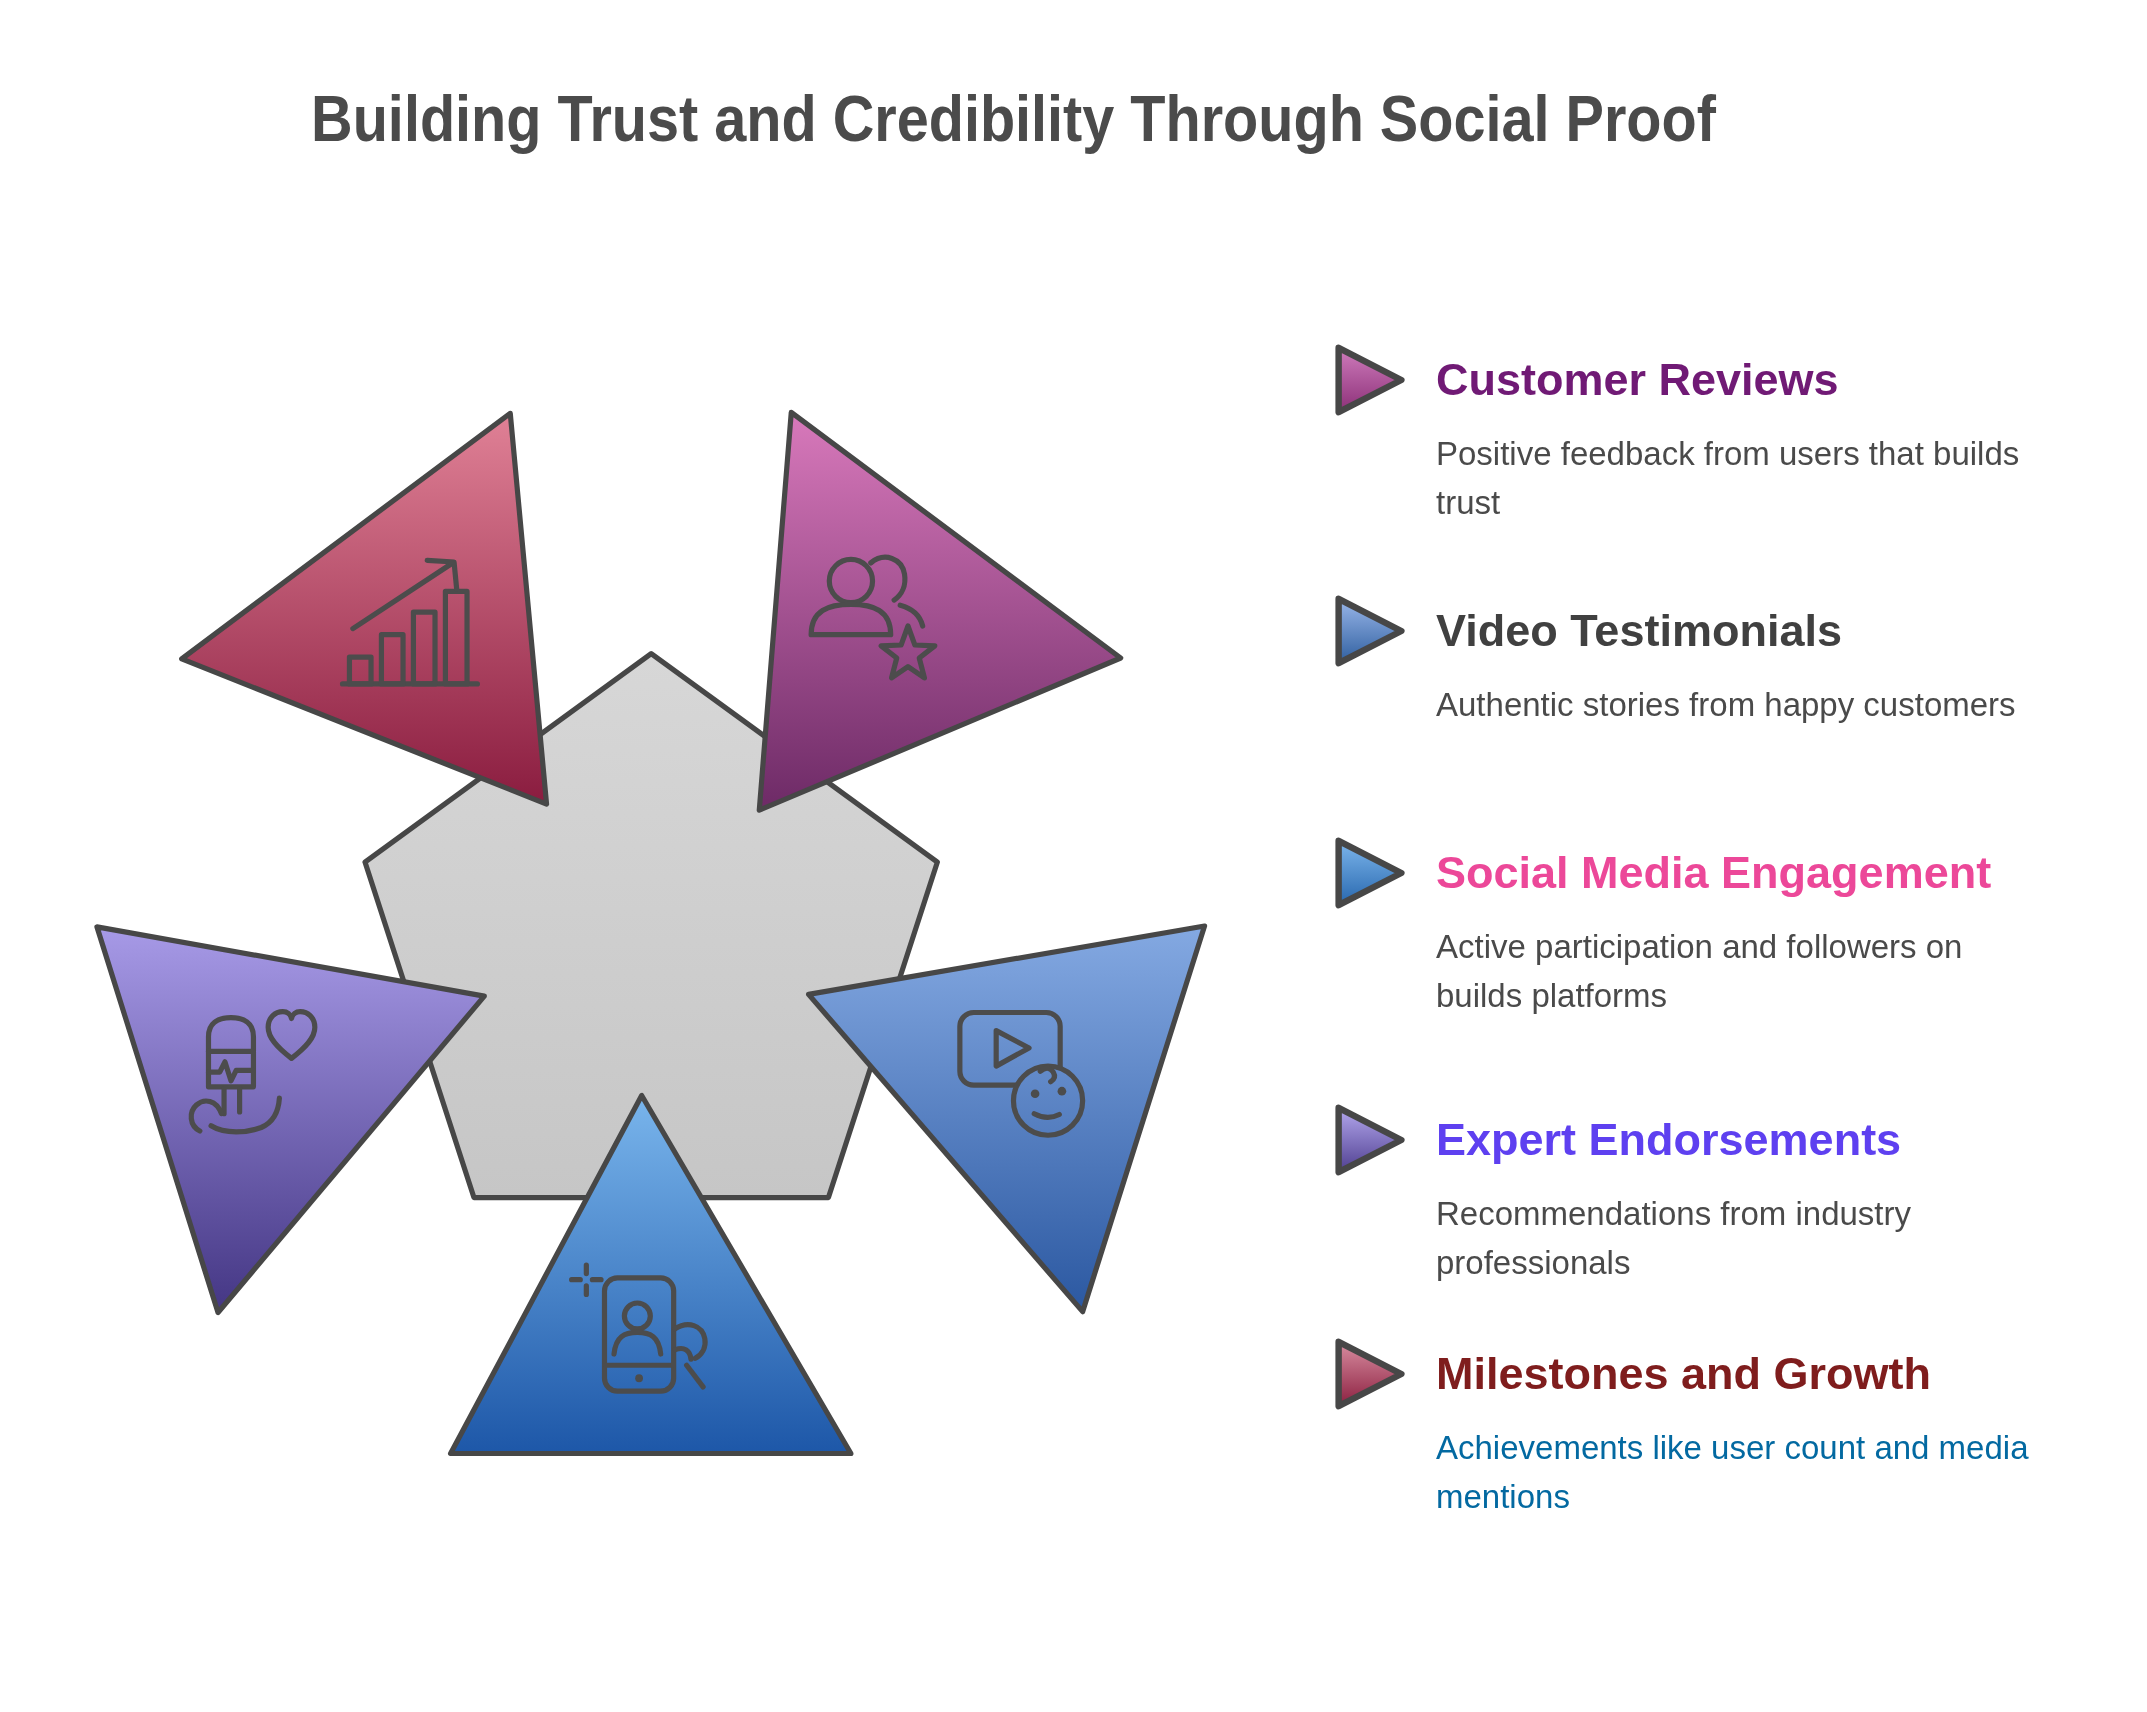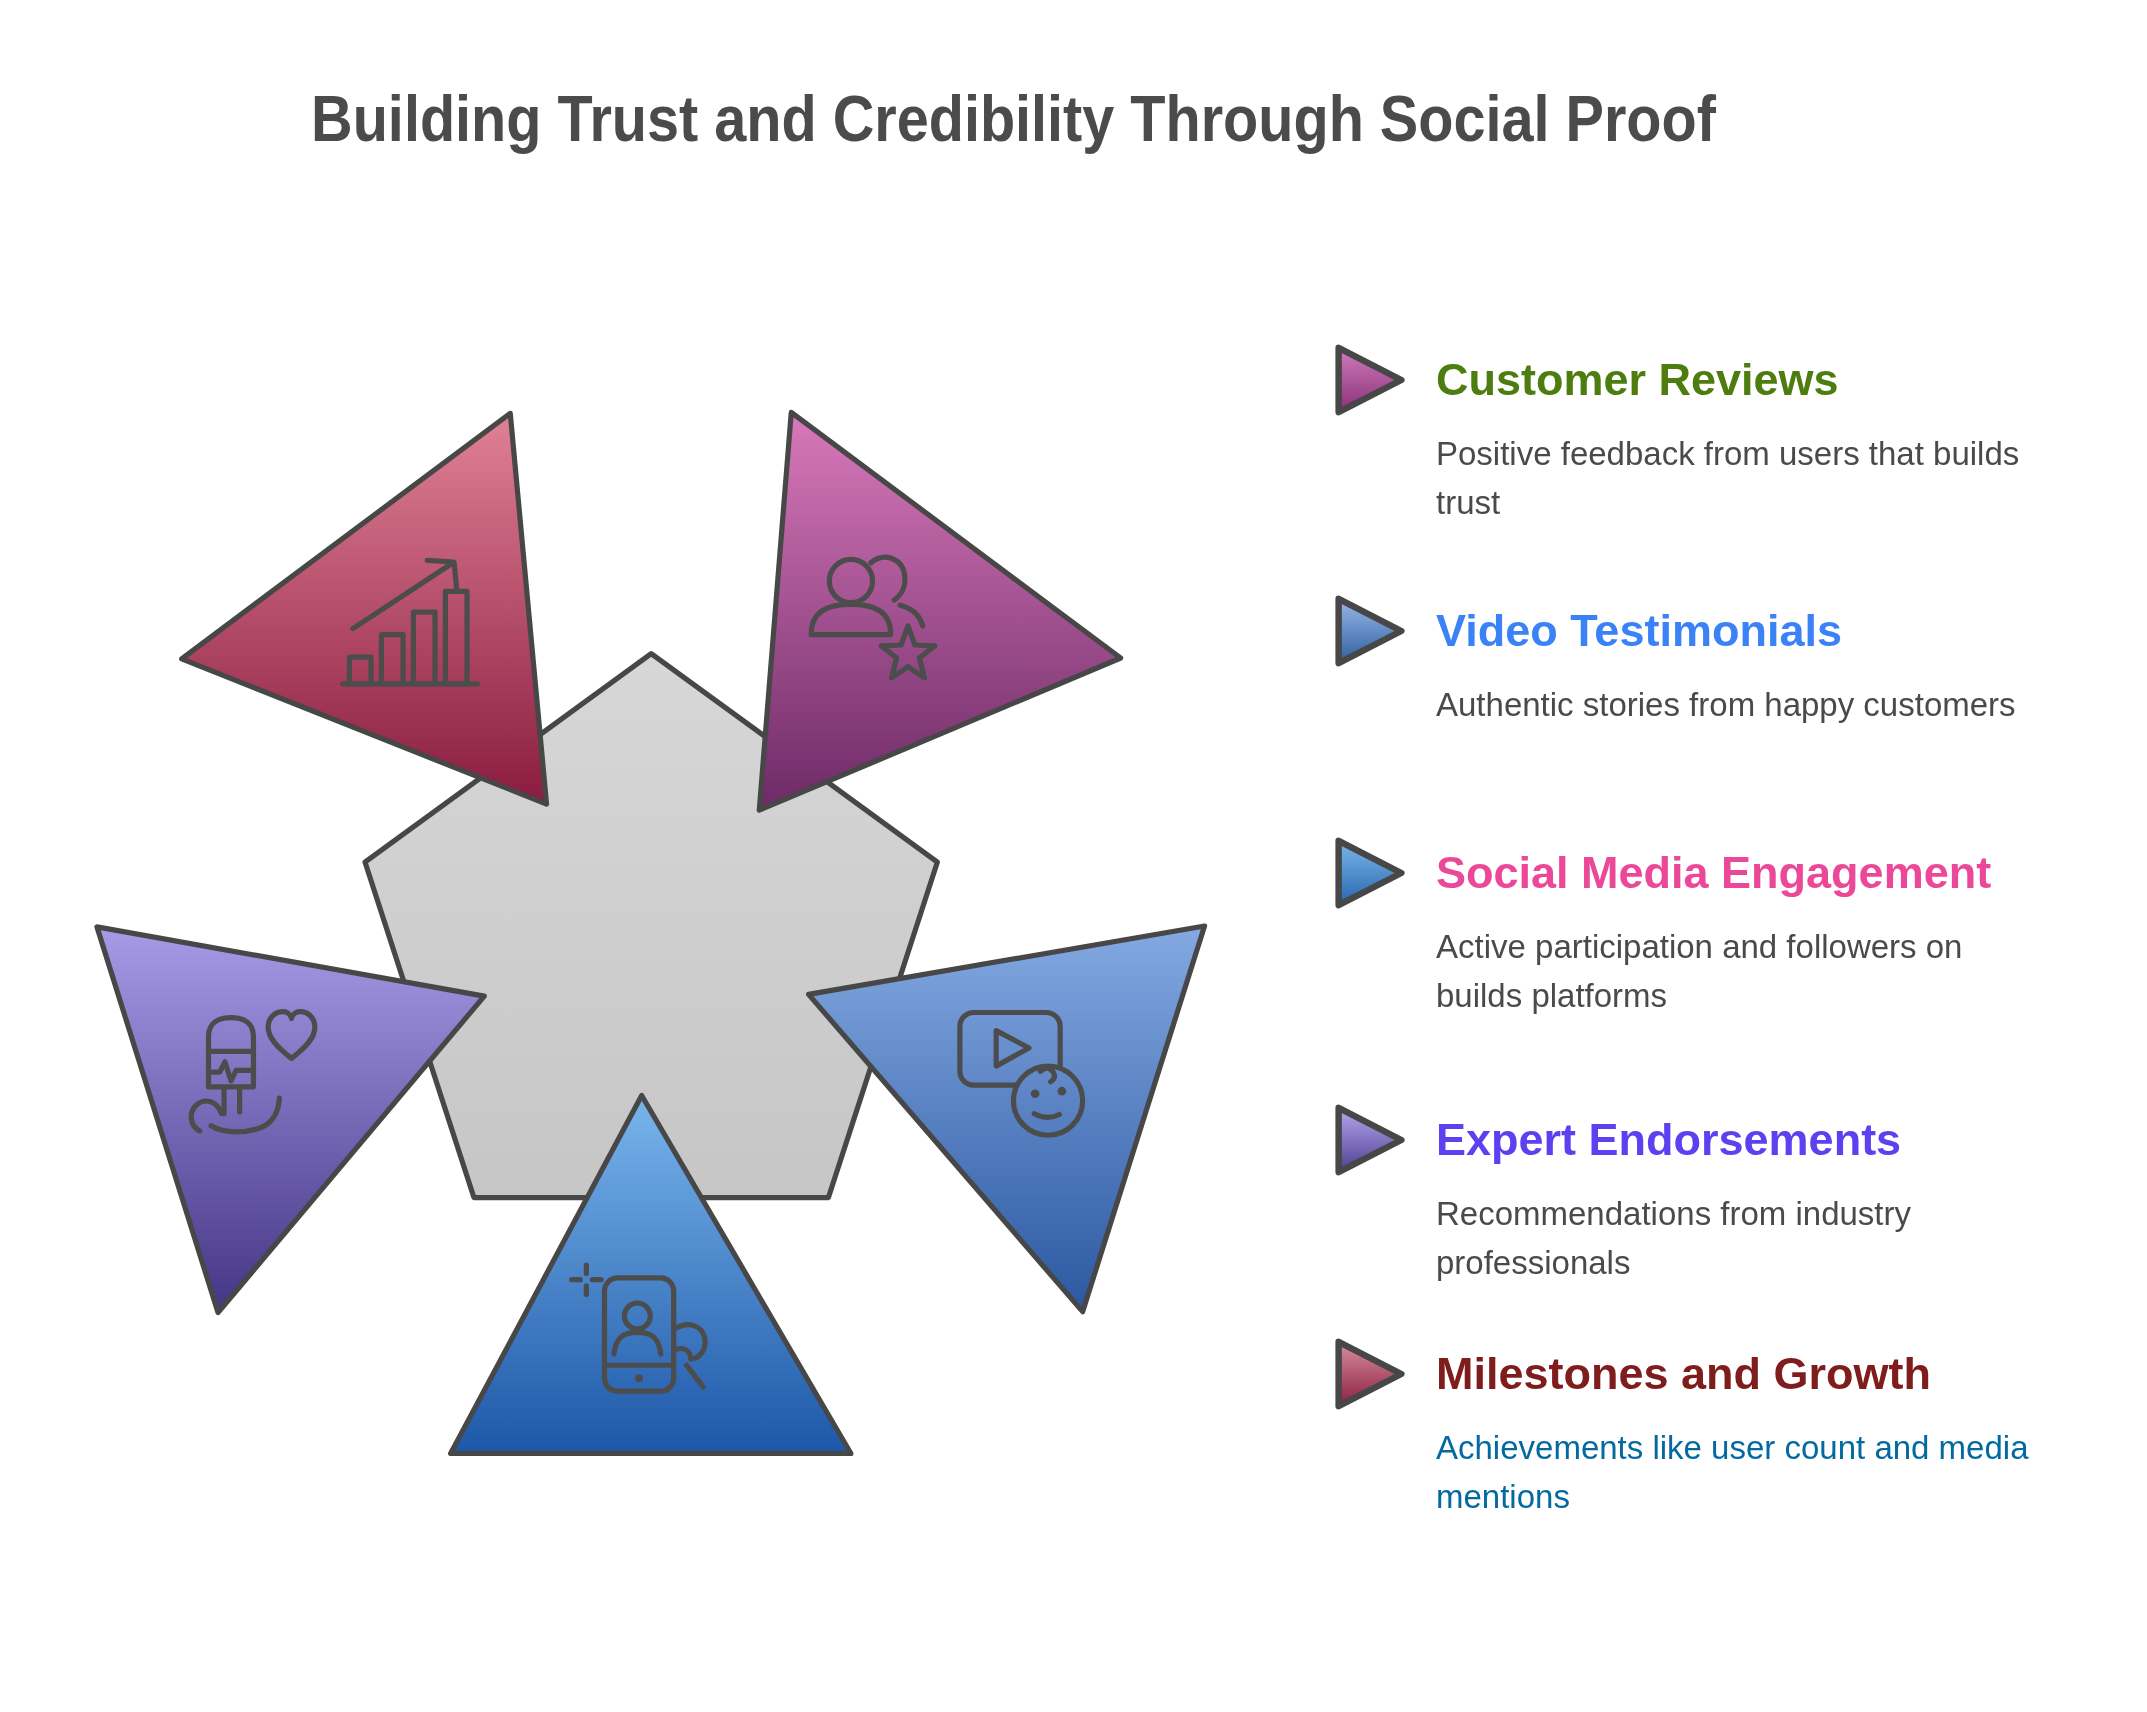--- a/index.html
+++ b/index.html
@@ -175,37 +175,37 @@
       <svg class="legend-marker" viewBox="0 0 92 96">
         <defs>
             <linearGradient id="g-m0" x1="0" y1="0" x2="0" y2="1">
           <stop offset="0" stop-color="#cf7cbc"></stop>
           <stop offset="1" stop-color="#8c3078"></stop>
         </linearGradient>
           </defs>
         <polygon points="7,8 85,48 7,88" fill="url(#g-m0)" stroke-width="8" stroke-linejoin="round" stroke="#474747"></polygon>
       </svg>
       <div class="legend-text">
-        <h2 class="legend-heading" style="color: #4d7c0f;">Customer Reviews</h2>
+        <h2 class="legend-heading" style="color: #701a75;">Customer Reviews</h2>
         <p class="legend-desc" style="color: rgb(74, 74, 74);">Positive feedback from users that builds trust</p>
       </div>
     </div>
 
     <div class="legend-item" style="top:591px">
       <svg class="legend-marker" viewBox="0 0 92 96">
         <defs>
             <linearGradient id="g-m1" x1="0" y1="0" x2="0" y2="1">
           <stop offset="0" stop-color="#9ab7ea"></stop>
           <stop offset="1" stop-color="#2f5f9f"></stop>
         </linearGradient>
           </defs>
         <polygon points="7,8 85,48 7,88" fill="url(#g-m1)" stroke-width="8" stroke-linejoin="round" stroke="#474747"></polygon>
       </svg>
       <div class="legend-text">
-        <h2 class="legend-heading" style="color: #3b82f6;">Video Testimonials</h2>
+        <h2 class="legend-heading" style="color: #404040;">Video Testimonials</h2>
         <p class="legend-desc" style="color: rgb(74, 74, 74);">Authentic stories from happy customers</p>
       </div>
     </div>
 
     <div class="legend-item" style="top:833px">
       <svg class="legend-marker" viewBox="0 0 92 96">
         <defs>
             <linearGradient id="g-m2" x1="0" y1="0" x2="0" y2="1">
           <stop offset="0" stop-color="#7db6ec"></stop>
           <stop offset="1" stop-color="#2767ae"></stop>

